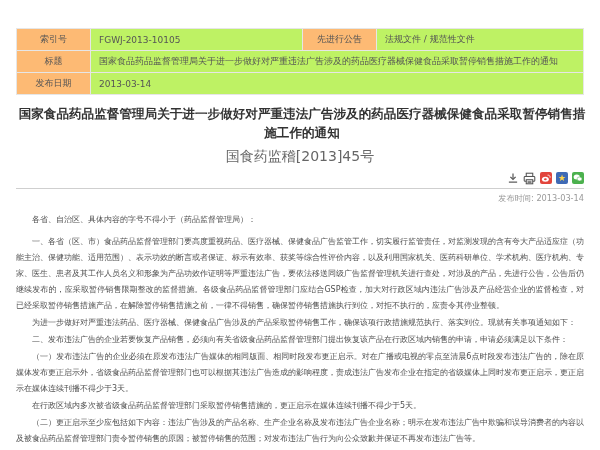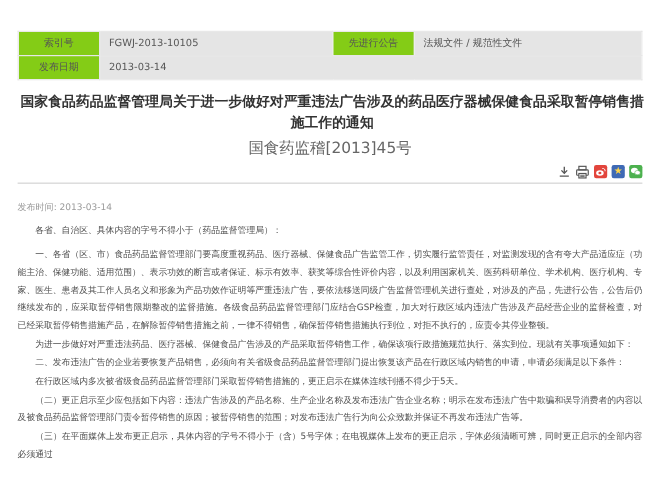--- a/index.html
+++ b/index.html
@@ -16,22 +16,22 @@
     font-size: 9px;
     color: #555;
   }
   table.meta-table td {
     border: 1px solid #e6e6e6;
     height: 22px;
     padding: 2px 8px;
     white-space: nowrap;
     overflow: hidden;
   }
-  td.lbl { background: #84cc16; text-align: center; width: 74px; color: #555; }
-  td.val { background: #e5e5e5; text-align: left; }
+  td.lbl { background: #fdba74; text-align: center; width: 74px; color: #555; }
+  td.val { background: #bef264; text-align: left; }
   td.val-1 { width: 212px; }
 
   
   h1.title {
     margin: 9px auto 0;
     width: 572px;
     text-align: center;
     font-size: 12.6px;
     font-weight: bold;
     color: #333;
@@ -63,22 +63,22 @@
     overflow: hidden;
   }
   .share-weibo { background: #e2453c; }
   .share-qzone { background: #3f6ab5; color: #ffd license54a; }
   .share-qzone { color: #ffd54a; font-size: 9px; line-height: 12px; }
   .share-wechat { background: #4cb14e; }
 
   hr.sep { border: none; border-top: 1px solid #cfcfcf; margin-top: 3px; }
 
   .pubtime {
-    margin-top: 16px;
-    text-align: left;
+    margin-top: 4px;
+    text-align: right;
     font-size: 8.2px;
     color: #9a9a9a;
   }
 
   
   .article-body {
     margin-top: 8px;
     font-size: 8px;
     line-height: 16px;
     color: #4f4f4f;
@@ -92,20 +92,24 @@
 
 <div class="page">
 
   <table class="meta-table">
     <tbody>
         <tr>
       <td class="lbl">索引号</td>
       <td class="val val-1">FGWJ-2013-10105</td>
       <td class="lbl">先进行公告</td>
       <td class="val">法规文件 / 规范性文件</td>
+    </tr>
+    <tr>
+      <td class="lbl">标题</td>
+      <td class="val" colspan="3">国家食品药品监督管理局关于进一步做好对严重违法广告涉及的药品医疗器械保健食品采取暂停销售措施工作的通知</td>
     </tr>
     <tr>
       <td class="lbl">发布日期</td>
       <td class="val" colspan="3">2013-03-14</td>
     </tr>
   </tbody>
     </table>
 
   <h1 class="title">国家食品药品监督管理局关于进一步做好对严重违法广告涉及的药品医疗器械保健食品采取暂停销售措施工作的通知</h1>
 
@@ -150,18 +154,19 @@
   <div class="pubtime">
     <span>发布时间:</span>
     <span>2013-03-14</span>
   </div>
 
   <div class="article-body">
     <p class="salutation">各省、自治区、具体内容的字号不得小于（药品监督管理局）：</p>
     <p>一、各省（区、市）食品药品监督管理部门要高度重视药品、医疗器械、保健食品广告监管工作，切实履行监管责任，对监测发现的含有夸大产品适应症（功能主治、保健功能、适用范围）、表示功效的断言或者保证、标示有效率、获奖等综合性评价内容，以及利用国家机关、医药科研单位、学术机构、医疗机构、专家、医生、患者及其工作人员名义和形象为产品功效作证明等严重违法广告，要依法移送同级广告监督管理机关进行查处，对涉及的产品，先进行公告，公告后仍继续发布的，应采取暂停销售限期整改的监督措施。各级食品药品监督管理部门应结合GSP检查，加大对行政区域内违法广告涉及产品经营企业的监督检查，对已经采取暂停销售措施产品，在解除暂停销售措施之前，一律不得销售，确保暂停销售措施执行到位，对拒不执行的，应责令其停业整顿。</p>
     <p>为进一步做好对严重违法药品、医疗器械、保健食品广告涉及的产品采取暂停销售工作，确保该项行政措施规范执行、落实到位。现就有关事项通知如下：</p>
     <p>二、发布违法广告的企业若要恢复产品销售，必须向有关省级食品药品监督管理部门提出恢复该产品在行政区域内销售的申请，申请必须满足以下条件：</p>
+    <p>（一）发布违法广告的企业必须在原发布违法广告媒体的相同版面、相同时段发布更正启示。对在广播或电视的零点至清晨6点时段发布违法广告的，除在原媒体发布更正启示外，省级食品药品监督管理部门也可以根据其违法广告造成的影响程度，责成违法广告发布企业在指定的省级媒体上同时发布更正启示，更正启示在媒体连续刊播不得少于3天。</p>
     <p>在行政区域内多次被省级食品药品监督管理部门采取暂停销售措施的，更正启示在媒体连续刊播不得少于5天。</p>
     <p>（二）更正启示至少应包括如下内容：违法广告涉及的产品名称、生产企业名称及发布违法广告企业名称；明示在发布违法广告中欺骗和误导消费者的内容以及被食品药品监督管理部门责令暂停销售的原因；被暂停销售的范围；对发布违法广告行为向公众致歉并保证不再发布违法广告等。</p>
     <p>（三）在平面媒体上发布更正启示，具体内容的字号不得小于（含）5号字体；在电视媒体上发布的更正启示，字体必须清晰可辨，同时更正启示的全部内容必须通过</p>
   </div>
 
 </div>
 
 </body></html>

